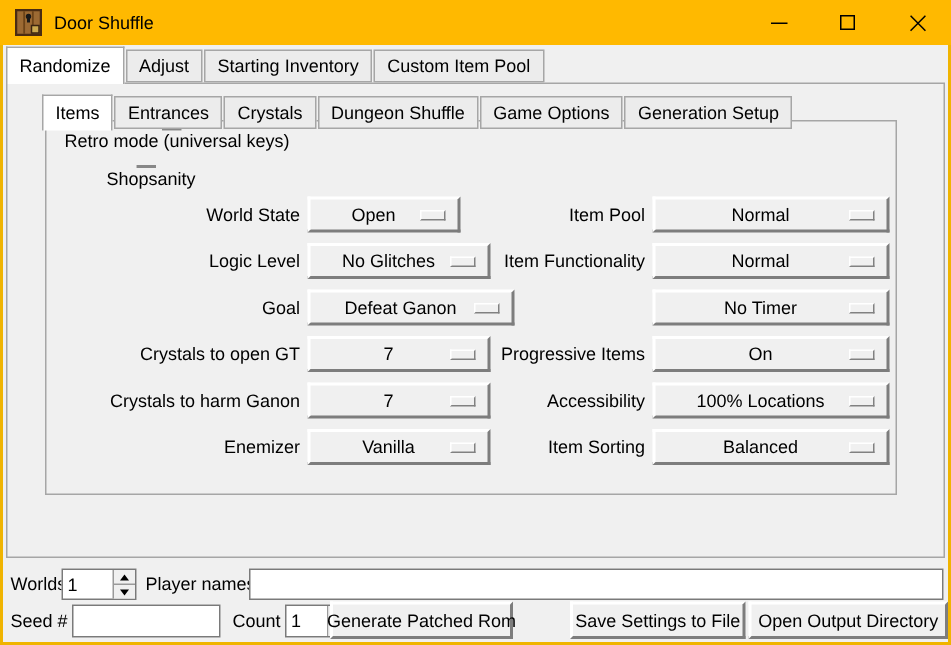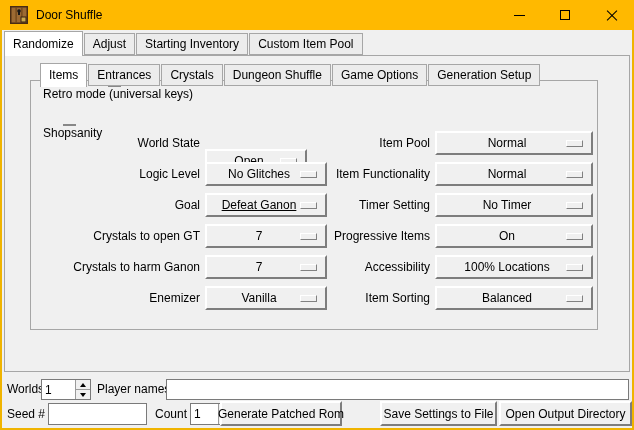--- a/index.html
+++ b/index.html
@@ -21,21 +21,21 @@
   .glyph-max{position:absolute; left:18px; top:10px; width:10px; height:10px; border:1px solid #000;}
   .glyph-close{position:absolute; left:17px; top:15px; width:14px; height:1px; background:#000;}
   .glyph-close.a{transform:rotate(45deg);} .glyph-close.b{transform:rotate(-45deg);}
   
   .content{position:absolute; left:2px; top:30px; width:630px; height:398px; background:var(--bg);}
   .pane{position:absolute; border:1px solid var(--border); background:var(--bg); z-index:1;}
   .outer-pane{left:2px; top:25px; width:626px; height:317px;}
   .inner-pane{left:28px; top:50px; width:568px; height:250px;}
   .tabrow{position:absolute; display:flex; align-items:center; z-index:3;}
   .tabrow.outer{left:2px; top:1px; height:25px;}
-  .tabrow.inner{left:26px; top:27px; height:36px;margin-left:12px;}
+  .tabrow.inner{left:26px; top:27px; height:36px;}
   .tab{height:22px; line-height:20px; padding:0 8px; background:var(--tab-bg);
        border:1px solid var(--border); white-space:nowrap; cursor:default;}
   .tab + .tab{margin-left:1px;}
   .tabrow.outer .tab.selected{height:25px; line-height:24px;}
   .tabrow.inner .tab.selected{height:24px; line-height:23px;}
   .tab.selected{background:var(--tab-selected-bg); border-bottom:none;}
   
   .cb-row{position:absolute; left:34px; height:15px; display:flex; align-items:center;flex-direction:column;}
   .cb-box{width:13px; height:13px; background:var(--field); border:1px solid #878787;
           box-shadow:inset 1px 1px 0 #d5d5d5; cursor:default;}
@@ -109,37 +109,37 @@
       <div class="tab">Crystals</div>
       <div class="tab">Dungeon Shuffle</div>
       <div class="tab">Game Options</div>
       <div class="tab">Generation Setup</div>
     </div>
 
     <div class="cb-row" style="top:55px; z-index:2;">
       <div class="cb-box"></div>
       <div class="cb-label">Retro mode (universal keys)</div>
     </div>
-    <div class="cb-row" style="top:94px; z-index:2;">
+    <div class="cb-row" style="top:80px; z-index:2;margin-left:28px;">
       <div class="cb-box"></div>
       <div class="cb-label">Shopsanity</div>
     </div>
 
     <div class="opt-label" style="right:432px; top:101px; z-index:2;">World State</div>
-    <div class="dropdown" style="left:203px; top:101px; width:102px; z-index:2;margin-top:18px;">
+    <div class="dropdown" style="left:203px; top:101px; width:102px; z-index:2;">
       <span class="dd-val">Open</span>
       <span class="dd-ind"></span>
     </div>
     <div class="opt-label" style="right:432px; top:132px; z-index:2;">Logic Level</div>
     <div class="dropdown" style="left:203px; top:132px; width:122px; z-index:2;">
       <span class="dd-val">No Glitches</span>
       <span class="dd-ind"></span>
     </div>
     <div class="opt-label" style="right:432px; top:163px; z-index:2;">Goal</div>
-    <div class="dropdown" style="left:203px; top:163px; width:122px; z-index:2;text-decoration:underline;">
+    <div class="dropdown" style="left:203px; top:163px; width:138px; z-index:2;">
       <span class="dd-val">Defeat Ganon</span>
       <span class="dd-ind"></span>
     </div>
     <div class="opt-label" style="right:432px; top:194px; z-index:2;">Crystals to open GT</div>
     <div class="dropdown" style="left:203px; top:194px; width:122px; z-index:2;">
       <span class="dd-val">7</span>
       <span class="dd-ind"></span>
     </div>
     <div class="opt-label" style="right:432px; top:225px; z-index:2;">Crystals to harm Ganon</div>
     <div class="dropdown" style="left:203px; top:225px; width:122px; z-index:2;">
@@ -155,21 +155,20 @@
     <div class="opt-label" style="right:202px; top:101px; z-index:2;">Item Pool</div>
     <div class="dropdown" style="left:433px; top:101px; width:158px; z-index:2;">
       <span class="dd-val">Normal</span>
       <span class="dd-ind"></span>
     </div>
     <div class="opt-label" style="right:202px; top:132px; z-index:2;">Item Functionality</div>
     <div class="dropdown" style="left:433px; top:132px; width:158px; z-index:2;">
       <span class="dd-val">Normal</span>
       <span class="dd-ind"></span>
     </div>
-    <div class="opt-label" style="right:202px; top:163px; z-index:2;">Timer Setting</div>
     <div class="dropdown" style="left:433px; top:163px; width:158px; z-index:2;">
       <span class="dd-val">No Timer</span>
       <span class="dd-ind"></span>
     </div>
     <div class="opt-label" style="right:202px; top:194px; z-index:2;">Progressive Items</div>
     <div class="dropdown" style="left:433px; top:194px; width:158px; z-index:2;">
       <span class="dd-val">On</span>
       <span class="dd-ind"></span>
     </div>
     <div class="opt-label" style="right:202px; top:225px; z-index:2;">Accessibility</div>

